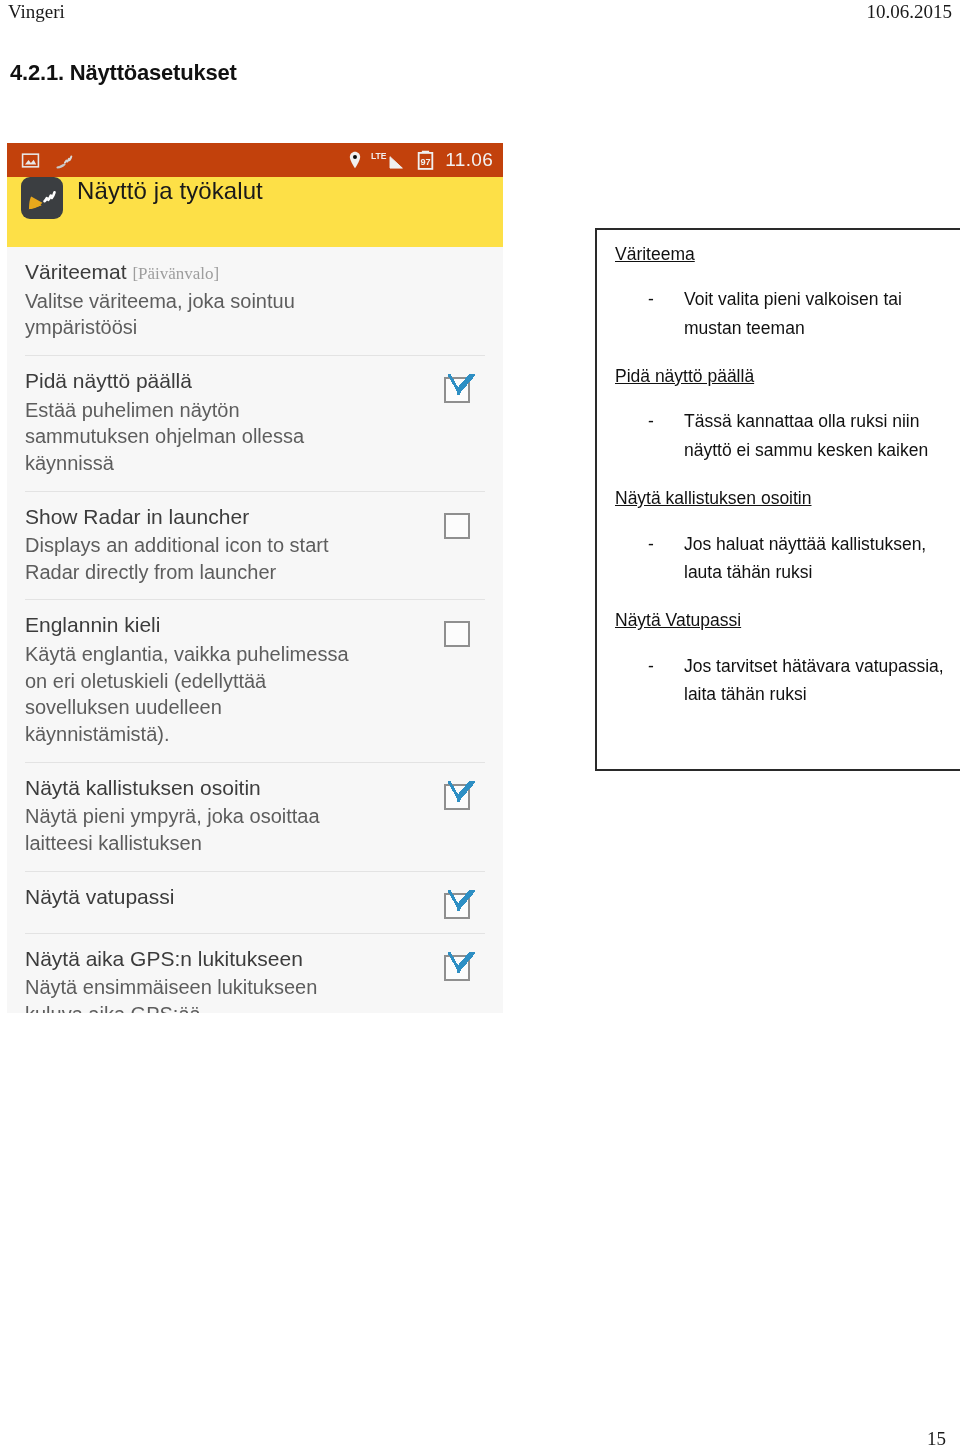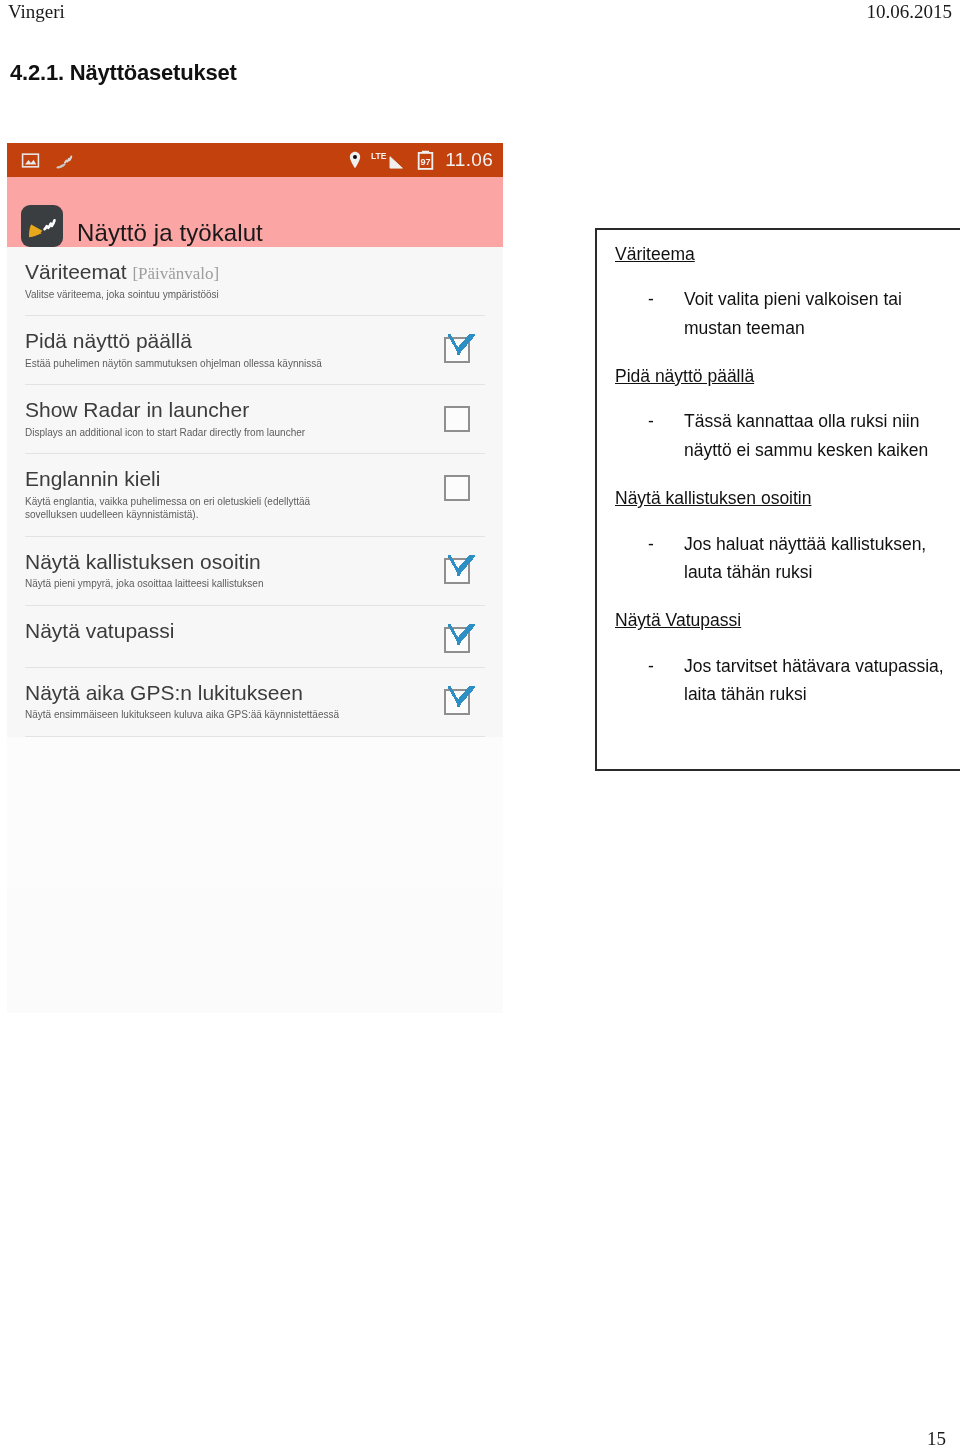--- a/index.html
+++ b/index.html
@@ -45,22 +45,22 @@
   }
   .sb-left { display: flex; align-items: center; gap: 14px; }
   .sb-right { display: flex; align-items: center; gap: 8px; }
   .sb-time {
     color: #f2f2f2; font-family: "Liberation Sans", sans-serif;
     font-size: 19px; letter-spacing: .3px; margin-left: 3px;
   }
   .ic { display: inline-block; line-height: 0; }
 
   .app-bar {
-    height: 70px; background: #fca5a5;
-    display: flex; align-items: flex-end; padding-left: 14px; gap: 14px;
+    height: 70px; background: #fde047;
+    display: flex; align-items: flex-start; padding-left: 14px; gap: 14px;
   }
   .app-icon {
     width: 42px; height: 42px; border-radius: 9px;
     background: #3b3e41; position: relative; flex: none;
     display: flex; align-items: center; justify-content: center;
   }
   .app-bar-title {
     font-family: "Liberation Sans", sans-serif;
     font-size: 24px; color: #19191a; letter-spacing: .1px;
   }
@@ -74,21 +74,21 @@
   }
   .set-row:last-child { border-bottom: 1px solid #e3e3e3; }
   .set-text { flex: 1 1 auto; padding-right: 10px; }
   .set-title {
     font-family: "Liberation Sans", sans-serif;
     font-size: 21px; color: #3c3c3c; line-height: 1.18; font-weight: normal;
   }
   .set-title .dim { color: #9d9d9d; font-size: 17px; font-family: Liberation Serif, serif; }
   .set-desc {
     font-family: "Liberation Sans", sans-serif;
-    font-size: 10px; color: #5d5d5d; line-height: 1.33; margin-top: 3px;
+    font-size: 20px; color: #5d5d5d; line-height: 1.33; margin-top: 3px;
     max-width: 330px;
   }
   .cbwrap { flex: none; width: 56px; display: flex; align-items: center; justify-content: center; padding-top: 8px; }
   .cbox {
     width: 26px; height: 26px; border: 2px solid #8f8f8f;
     background: #fcfcfc; position: relative;
   }
   .cbox.checked::after {
     content: ""; position: absolute;
     left: 2px; top: -5px; width: 27px; height: 21px;

